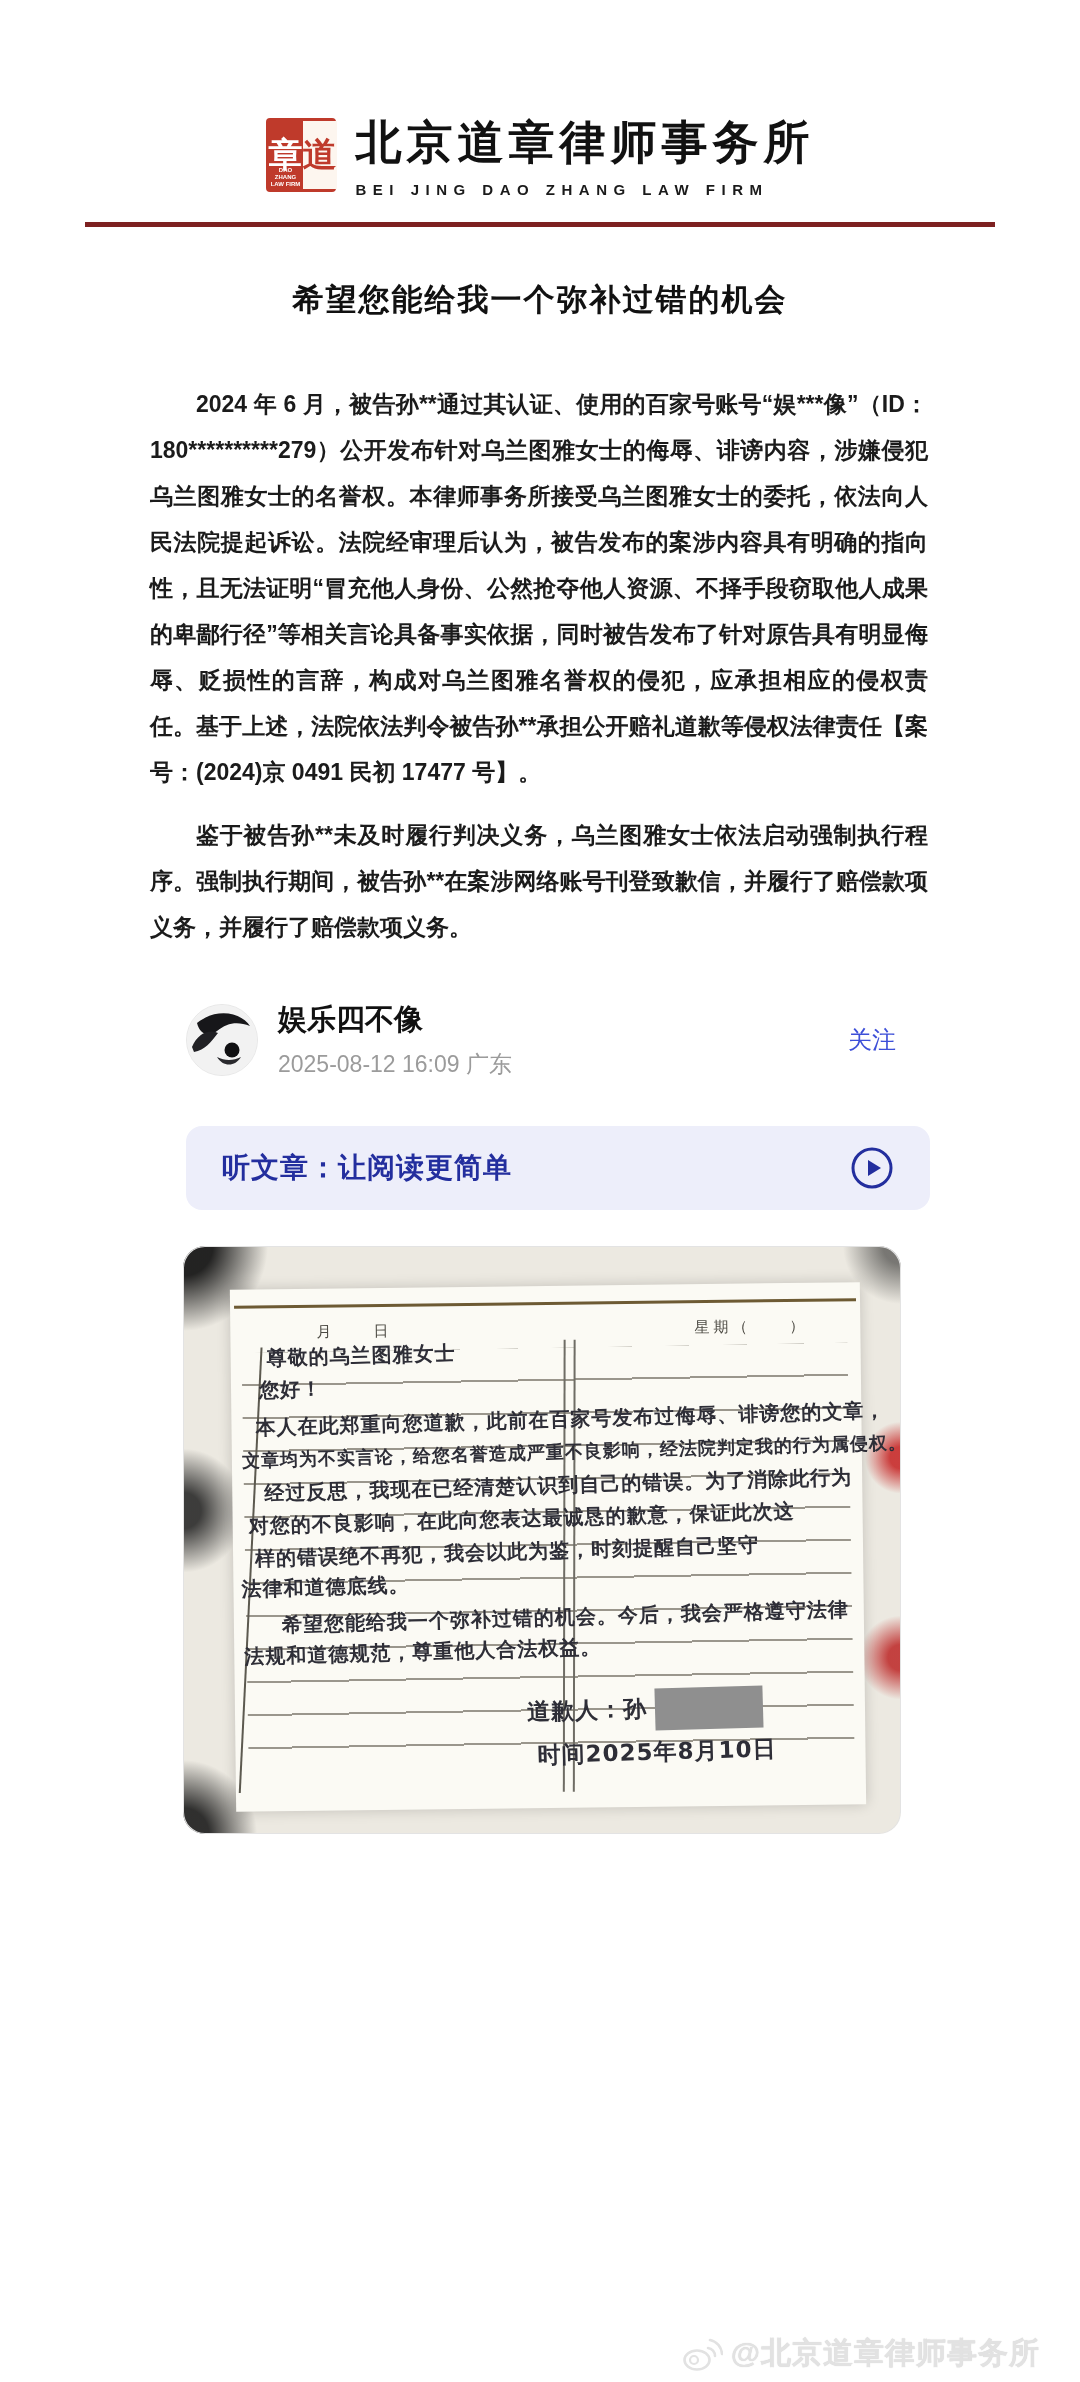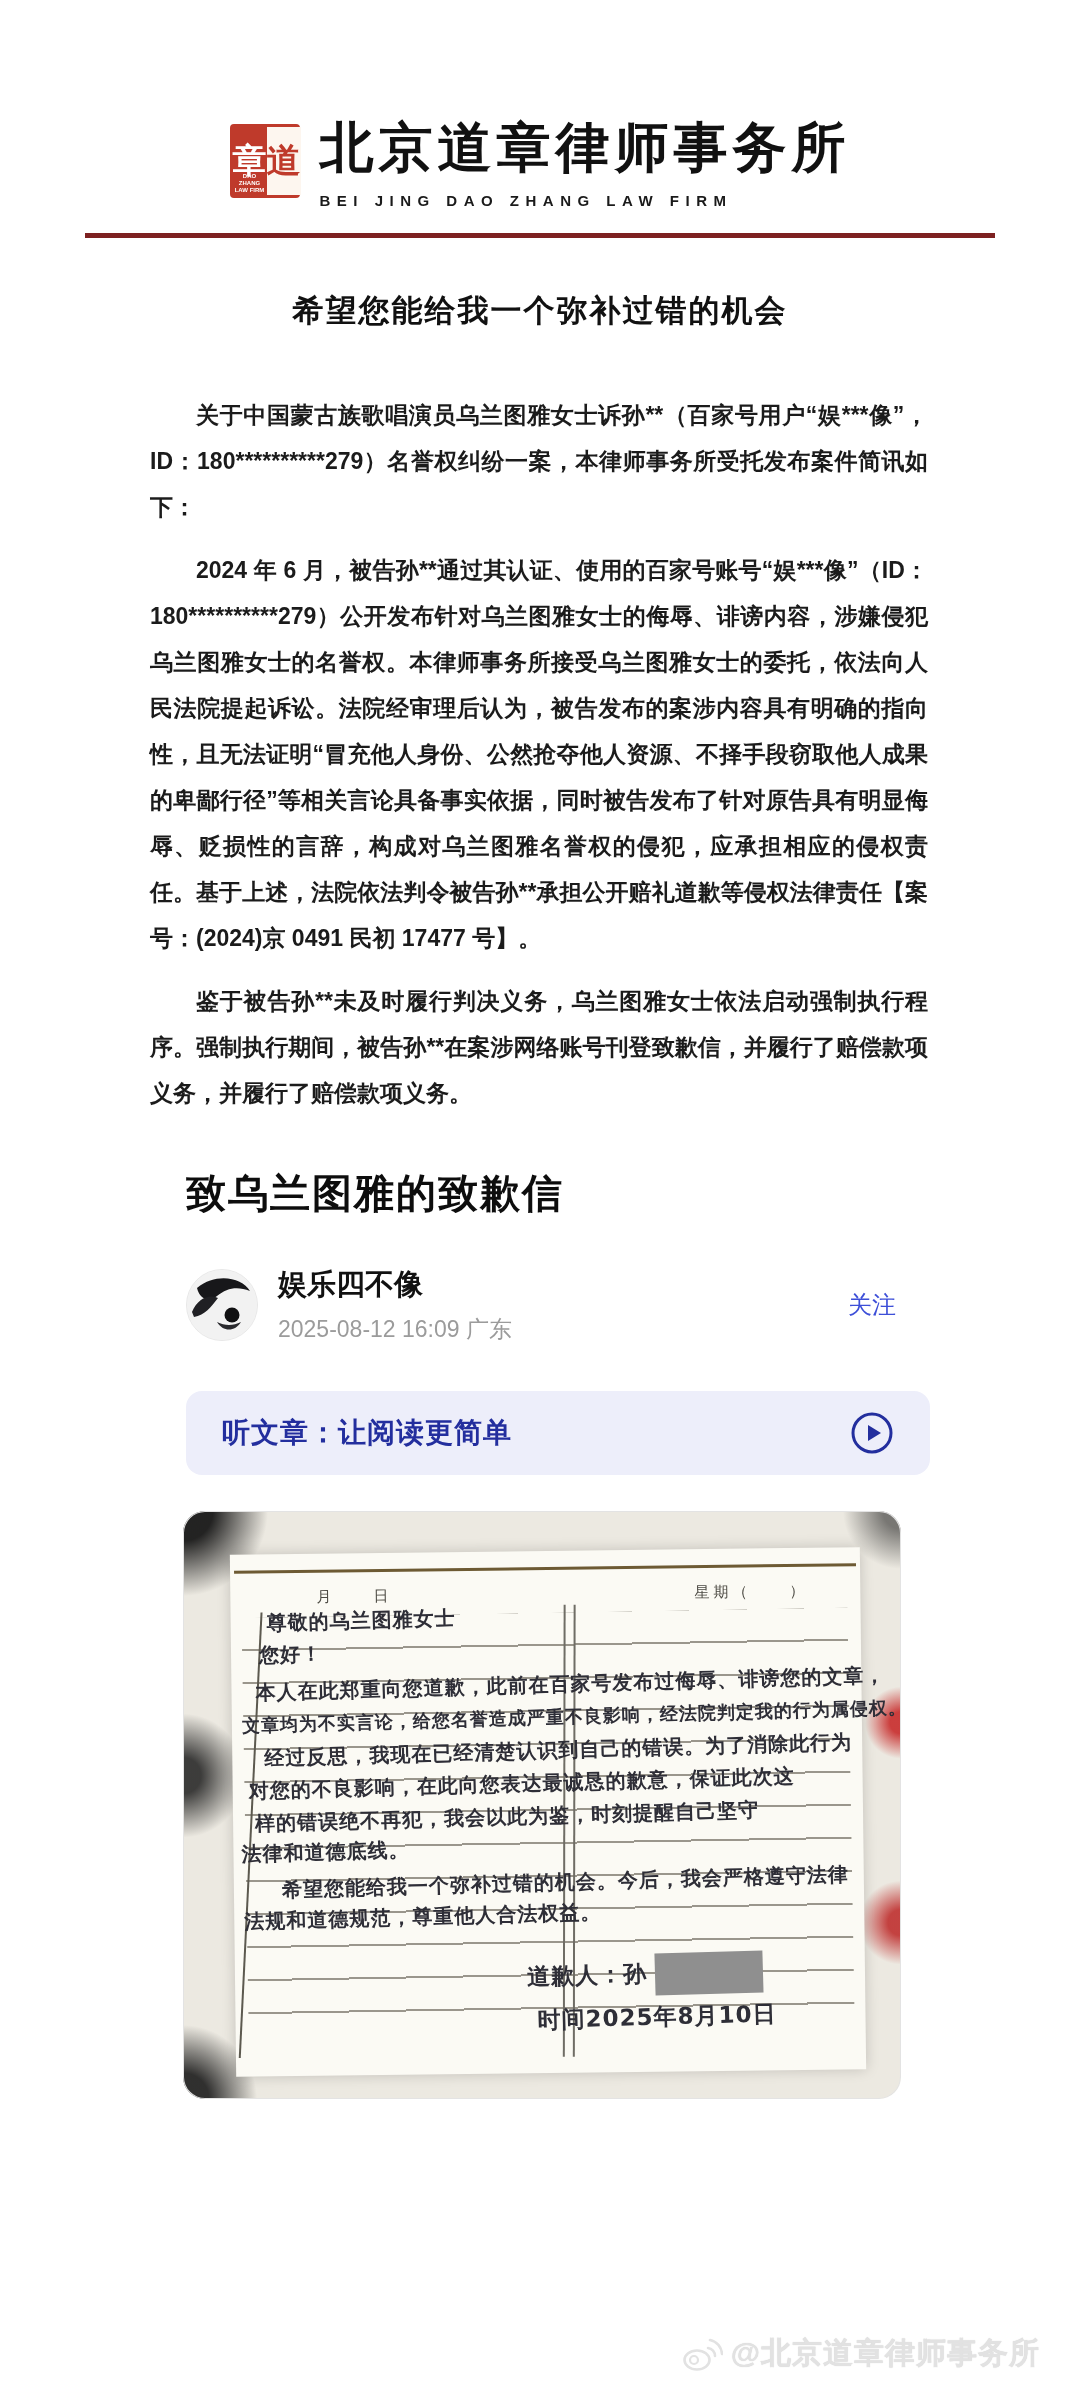--- a/index.html
+++ b/index.html
@@ -13,21 +13,21 @@
   
   .header{ padding-top:112px; display:flex; justify-content:center; align-items:center; gap:20px; }
   .seal{ position:relative; width:70px; height:74px; background:#bf3a2b; border:3px solid #bf3a2b;
          display:grid; grid-template-columns:1fr 1fr; border-radius:4px; }
   .seal-cell{ display:flex; align-items:center; justify-content:center;
               font-family:"Liberation Serif", serif; font-weight:700; font-size:34px; line-height:1; }
   .seal-l{ background:#bf3a2b; color:#ffffff; }
   .seal-r{ background:#fdf6ef; color:#bf3a2b; }
   .seal-cap{ position:absolute; left:2px; bottom:1px; width:30px; color:#ffffff;
              font-size:6px; line-height:7px; text-align:center; letter-spacing:0; font-weight:700; }
-  .firm-cn{ font-family:"Liberation Serif", serif; font-weight:700; font-size:54px;
+  .firm-cn{ font-family:"Liberation Serif", serif; font-weight:700; font-size:46px;
             letter-spacing:5px; color:#111111; }
   .firm-en{ margin-top:7px; font-weight:700; font-size:15px; letter-spacing:6.5px; color:#1a1a1a; }
   .divider{ height:5px; background:#7d2121; margin:24px 85px 0 85px; }
 
   
   .title{ margin-top:52px; text-align:center; font-size:31px; font-weight:700; letter-spacing:2px; color:#111; }
   .body{ margin:60px 152px 0 150px; font-size:23px; line-height:46px; font-weight:600;
          text-align:justify; color:#1b1b1b; }
   .body p{ text-indent:2em; margin-bottom:17px; }
   .attachment{ text-indent:0 !important; margin-top:54px !important; }
@@ -94,27 +94,25 @@
     </div>
     <div>
       <div class="firm-cn">北京道章律师事务所</div>
       <div class="firm-en">BEI JING DAO ZHANG LAW FIRM</div>
     </div>
   </div>
   <div class="divider"></div>
 
   <div class="title">希望您能给我一个弥补过错的机会</div>
   <div class="body">
-    <p>关于中国蒙古族歌唱演员乌兰图雅女士诉孙**（百家号用户“娱***像”，ID：180**********279）名誉权纠纷一案，本律师事务所受托发布案件简讯如下：</p>
     <p>2024 年 6 月，被告孙**通过其认证、使用的百家号账号“娱***像”（ID：180**********279）公开发布针对乌兰图雅女士的侮辱、诽谤内容，涉嫌侵犯乌兰图雅女士的名誉权。本律师事务所接受乌兰图雅女士的委托，依法向人民法院提起诉讼。法院经审理后认为，被告发布的案涉内容具有明确的指向性，且无法证明“冒充他人身份、公然抢夺他人资源、不择手段窃取他人成果的卑鄙行径”等相关言论具备事实依据，同时被告发布了针对原告具有明显侮辱、贬损性的言辞，构成对乌兰图雅名誉权的侵犯，应承担相应的侵权责任。基于上述，法院依法判令被告孙**承担公开赔礼道歉等侵权法律责任【案号：(2024)京 0491 民初 17477 号】。</p>
     <p>鉴于被告孙**未及时履行判决义务，乌兰图雅女士依法启动强制执行程序。强制执行期间，被告孙**在案涉网络账号刊登致歉信，并履行了赔偿款项义务，并履行了赔偿款项义务。</p>
   </div>
 
   <div class="post">
-    <div class="post-title">致乌兰图雅的致歉信</div>
 
     <div class="author-row">
       <div class="avatar">
         <svg viewBox="0 0 70 70" width="70" height="70">
           <circle cx="35" cy="35" r="35" fill="#f2f2f2"></circle>
           <path d="M10 18 C30 2 55 8 63 21 C50 16 40 18 30 26 C22 32 13 30 10 18 Z" fill="#17171a"></path>
           <path d="M5 42 C11 28 22 24 31 28 C24 37 18 45 7 47 Z" fill="#202024"></path>
           <circle cx="45" cy="45" r="7.5" fill="#101012"></circle>
           <path d="M30 52 C38 56 46 56 54 52 C48 62 36 62 30 52 Z" fill="#2a2a2e"></path>
         </svg>

